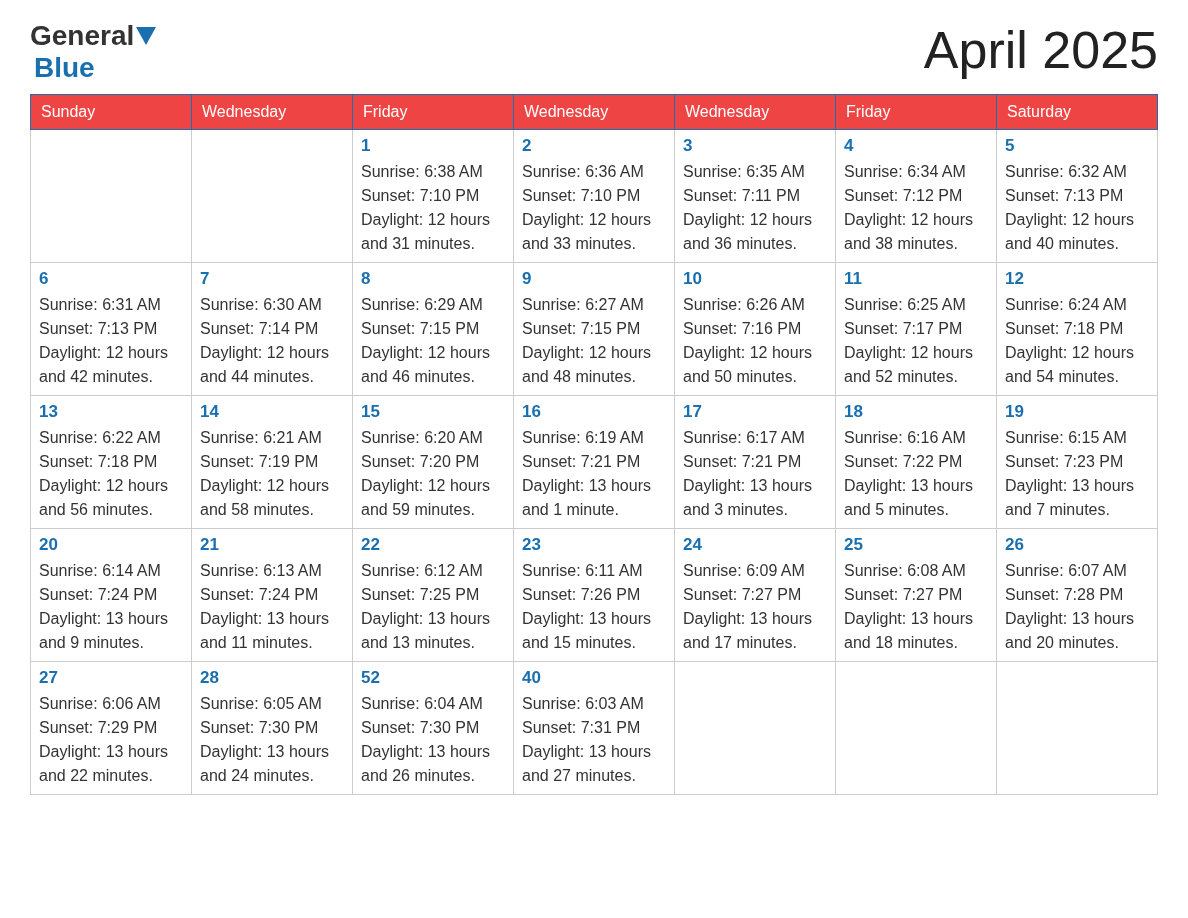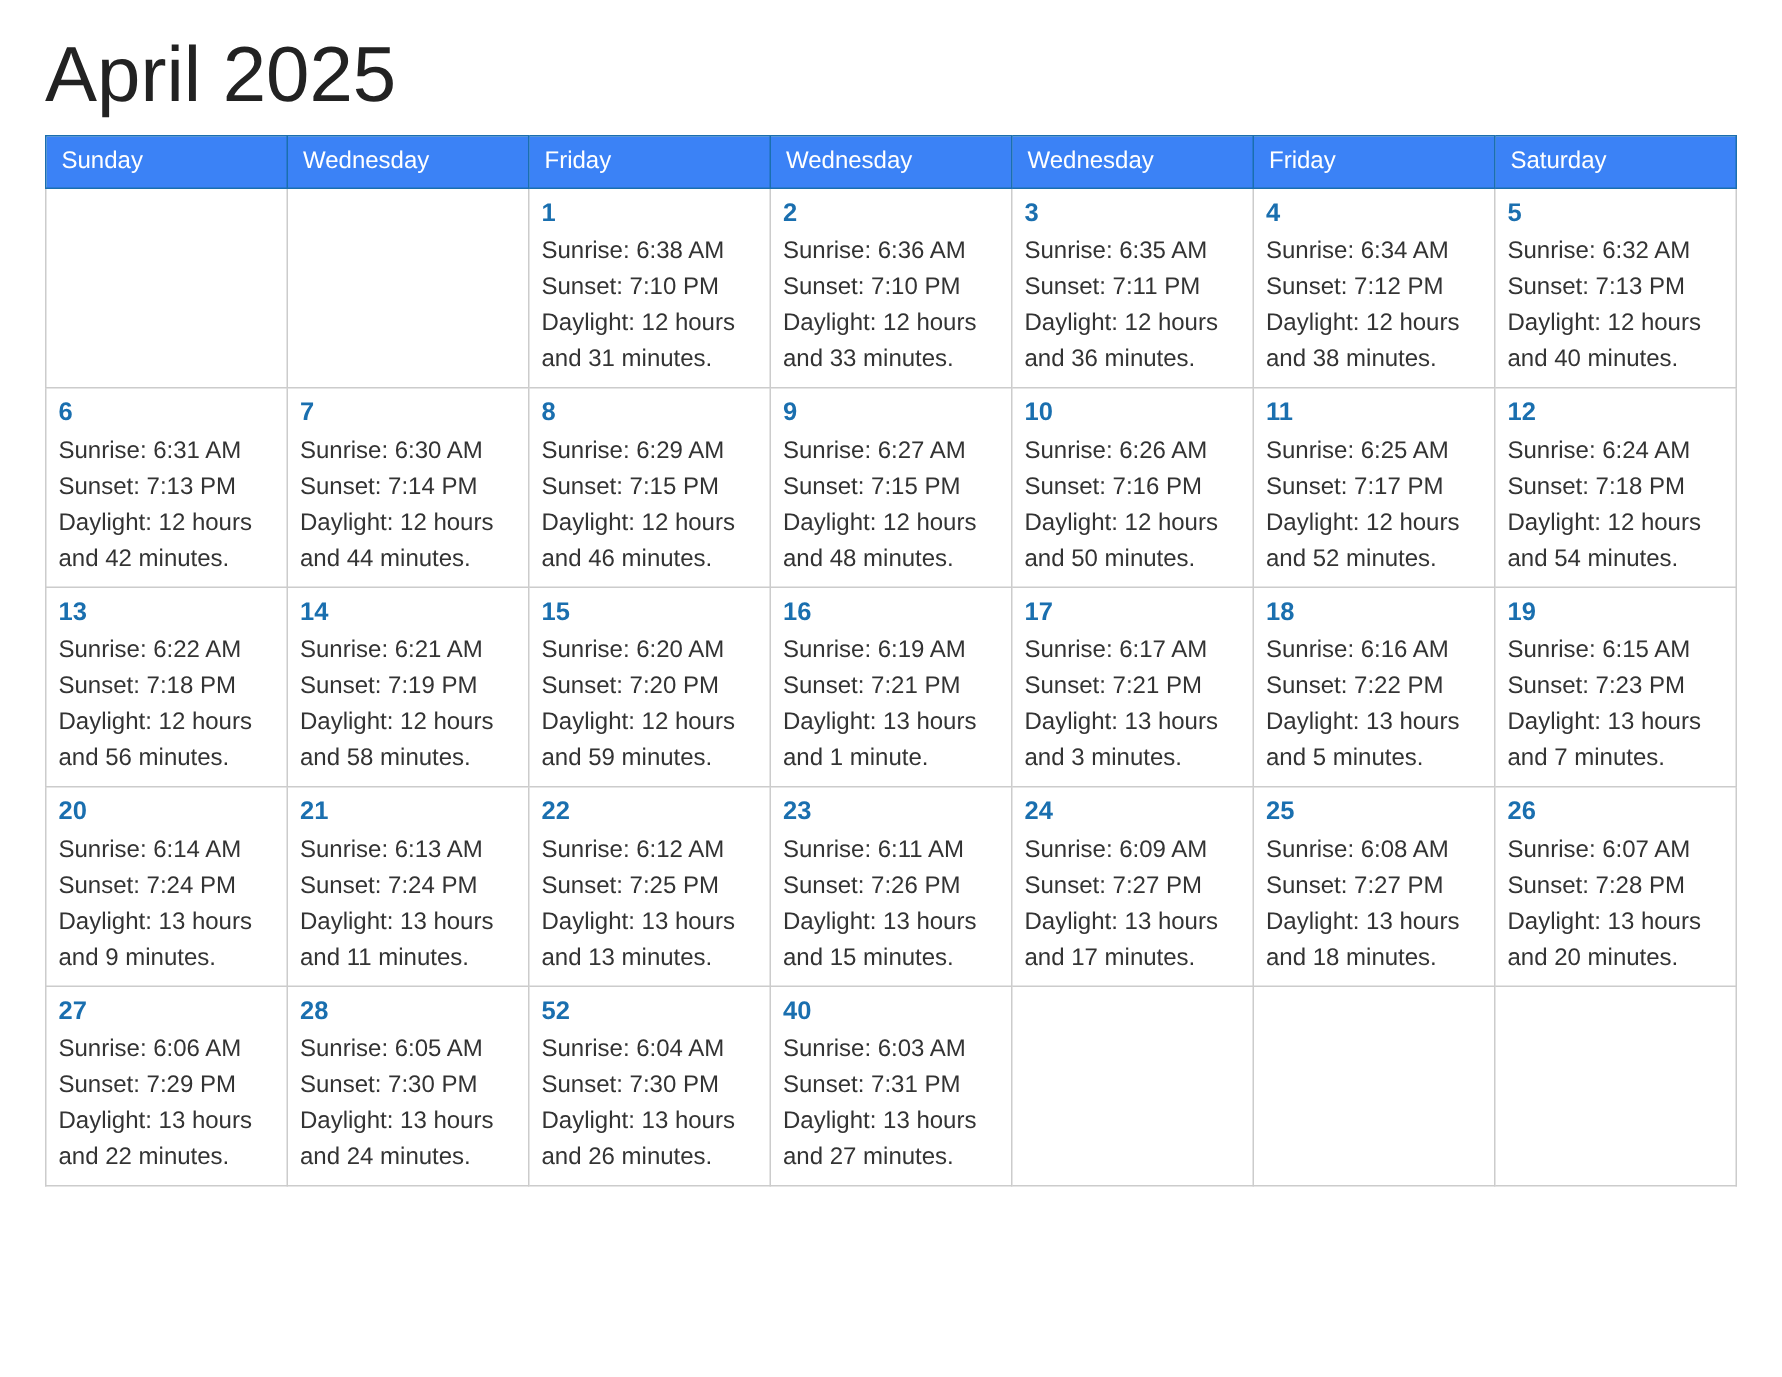--- a/index.html
+++ b/index.html
@@ -28,21 +28,21 @@
       font-size: 22px;
       font-weight: normal;
       color: #444;
     }
     .calendar {
       width: 100%;
       border-collapse: collapse;
       margin-top: 10px;
     }
     .calendar th {
-      background-color: #3b82f6;
+      background-color: #ef4444;
       color: white;
       padding: 8px 10px;
       text-align: left;
       font-size: 16px;
       font-weight: normal;
       border: 1px solid #1a6faf;
     }
     .calendar td {
       border: 1px solid #ccc;
       vertical-align: top;
@@ -80,20 +80,31 @@
     .logo-line2 {
       display: flex;
       align-items: center;
       padding-left: 4px;
     }
   </style>
 </head>
 <body>
 
 <div class="header">
+  <div class="logo-wrapper">
+    <div class="logo-line1">
+      <span style="font-size:28px;font-weight:bold;color:#333;">General</span>
+      <svg width="20" height="20" viewBox="0 0 20 20" style="margin-left:2px;margin-top:2px;">
+        <polygon points="0,0 20,0 10,18" fill="#1a6faf"></polygon>
+      </svg>
+    </div>
+    <div class="logo-line2">
+      <span style="font-size:28px;font-weight:bold;color:#1a6faf;">Blue</span>
+    </div>
+  </div>
   <div class="title-block">
     <h1>April 2025</h1>
   </div>
 </div>
 
 <table class="calendar">
   <thead>
     <tr id="calendar-header-row">
     <th>Sunday</th>
         <th>Wednesday</th>

